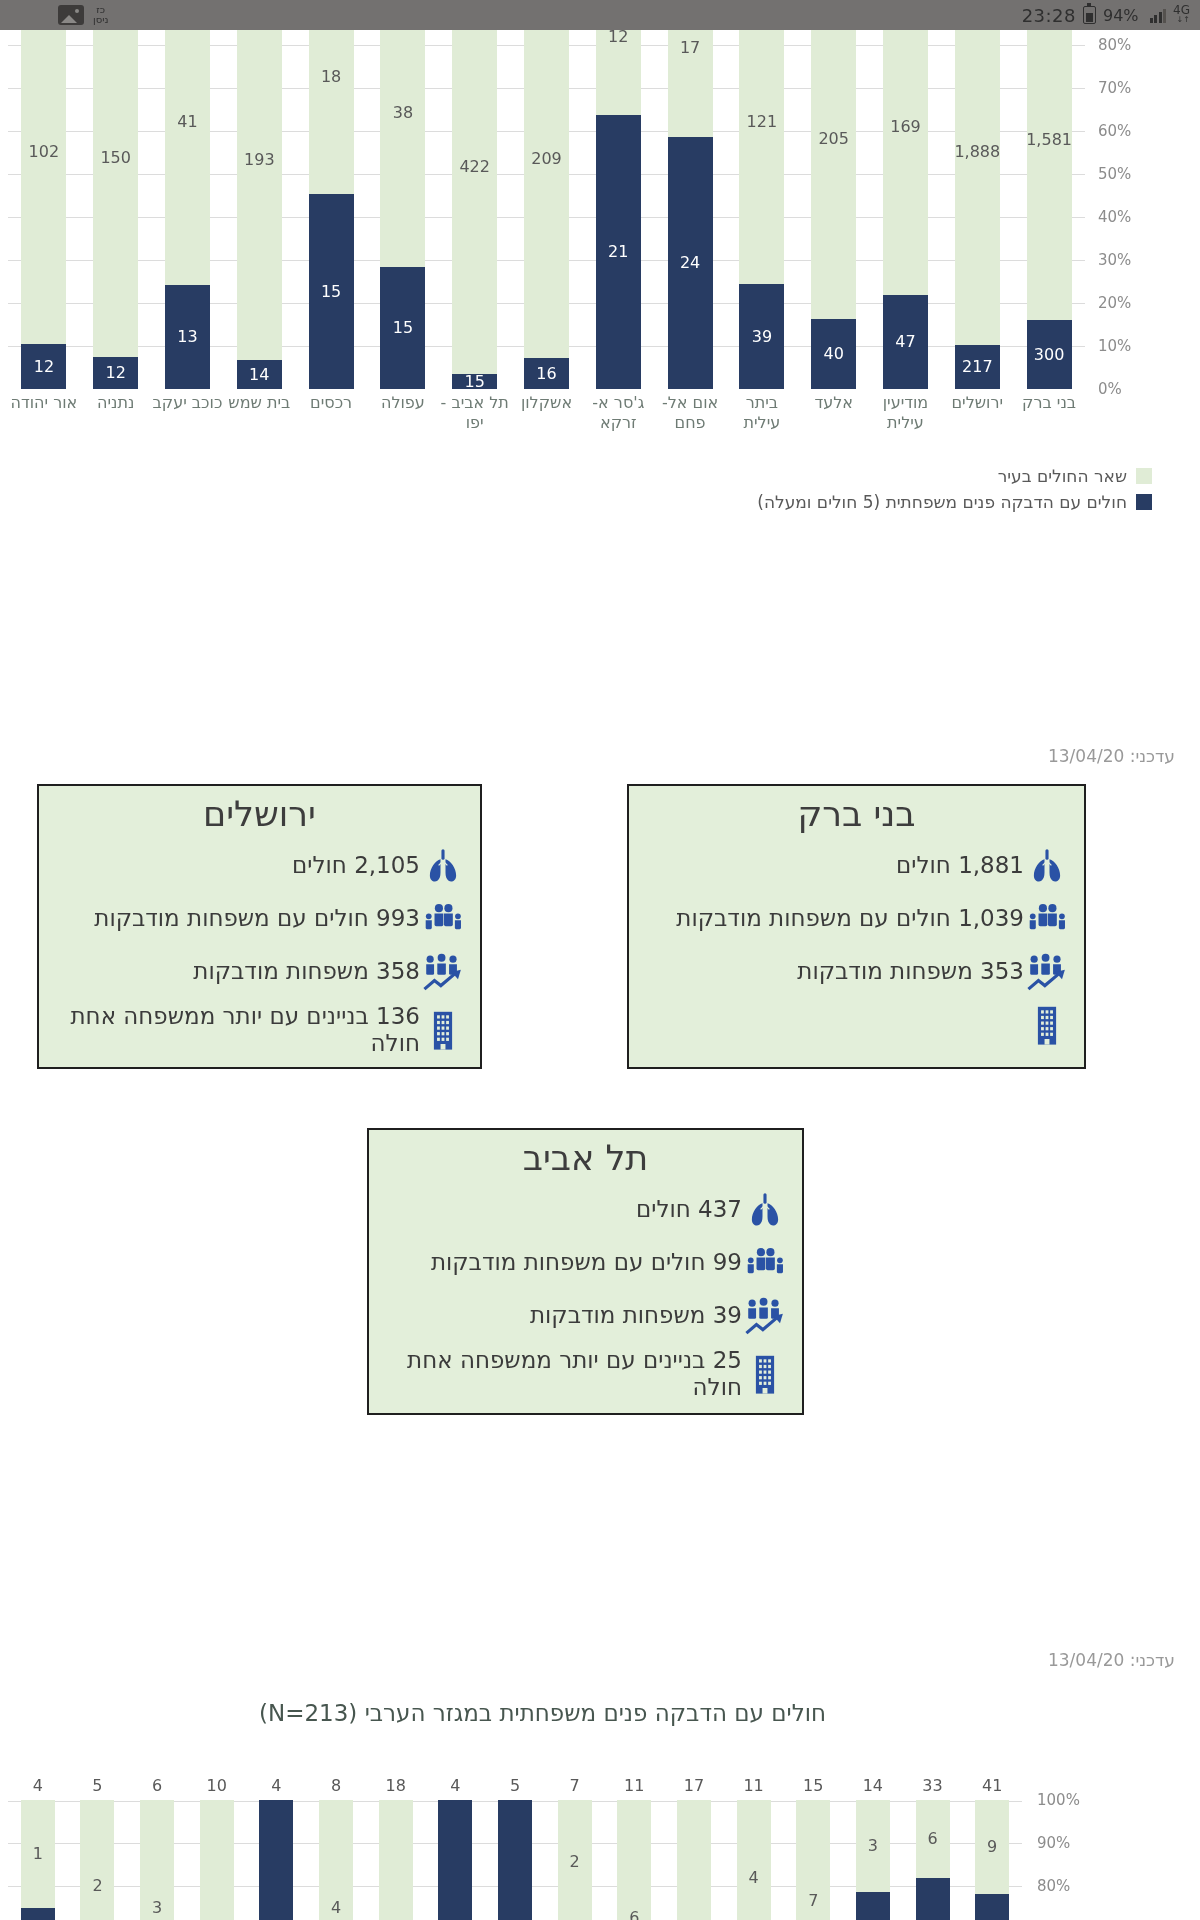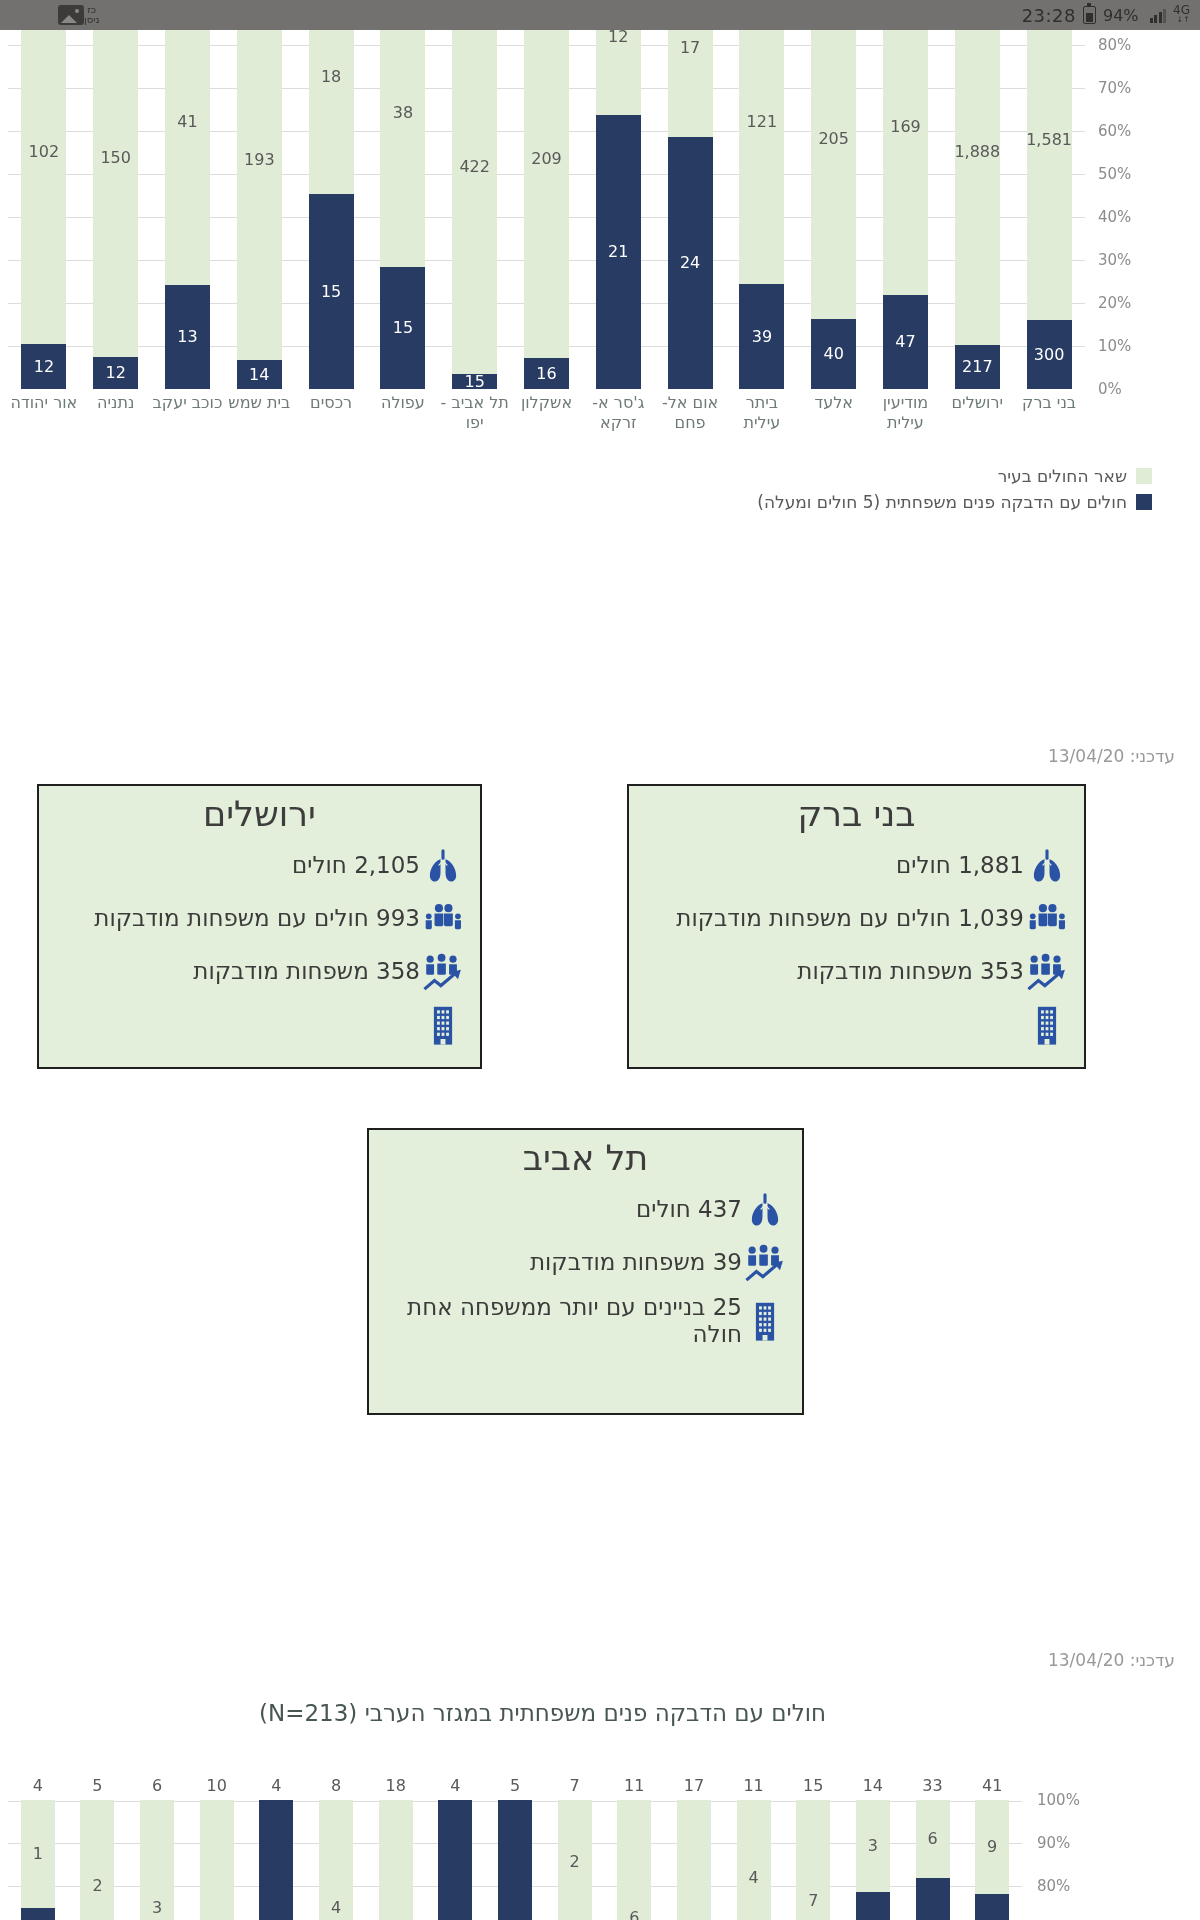--- a/index.html
+++ b/index.html
@@ -18,21 +18,21 @@
   .sb-batt{width:11px;height:16px;border:1.5px solid #2f2f2f;border-radius:2px;position:relative;}
   .sb-batt::before{content:"";position:absolute;left:2px;right:2px;bottom:1px;height:9px;background:#2f2f2f;}
   .sb-batt::after{content:"";position:absolute;top:-4px;left:2.5px;width:4px;height:2.5px;background:#2f2f2f;}
   .sb-pct{font-size:16px;}
   .sb-sig{display:flex;align-items:flex-end;gap:1.5px;height:15px;margin-left:4px;}
   .sb-sig i{display:block;width:3px;background:#2f2f2f;}
   .sb-sig i:nth-child(1){height:5px}.sb-sig i:nth-child(2){height:8px}
   .sb-sig i:nth-child(3){height:11px}.sb-sig i:nth-child(4){height:14px;background:#55524f;}
   .sb-net{font-size:12px;line-height:10px;text-align:right;}
   .sb-net small{display:block;font-size:8px;}
-  .sb-right{display:flex;align-items:center;padding-left:48px;}
+  .sb-right{display:flex;align-items:center;gap:9px;padding-left:48px;}
   .sb-date{font-size:10px;line-height:10px;text-align:center;}
   .sb-photo{width:26px;height:20px;background:#3d3b3a;border-radius:3px;position:relative;overflow:hidden;}
   .sb-photo::before{content:"";position:absolute;left:3px;bottom:2px;border-left:8px solid transparent;
     border-right:8px solid transparent;border-bottom:8px solid #8a8886;}
   .sb-photo::after{content:"";position:absolute;right:5px;top:4px;width:4px;height:4px;border-radius:50%;background:#8a8886;}
 
   
   .plot{position:absolute;overflow:hidden;}
   .gridline{position:absolute;left:0;width:100%;height:1px;background:#dcdcdc;}
   .gridline.zero{background:#bdbdbd;}
@@ -316,20 +316,21 @@
             <rect x="15.5" y="33" width="4" height="4.6"></rect>
             <rect x="22" y="33" width="4" height="4.6"></rect>
             <rect x="28.5" y="33" width="4" height="4.6"></rect>
             <rect x="15.5" y="41" width="4" height="4.6"></rect>
             <rect x="22" y="41" width="4" height="4.6"></rect>
             <rect x="28.5" y="41" width="4" height="4.6"></rect>
             <rect x="20.5" y="50" width="7" height="8"></rect>
           </g>
         </svg>
       </div>
+      <div class="card-text">136 בניינים עם יותר ממשפחה אחת חולה</div>
     </div>
   </div>
 <div id="card-bneibrak" class="card">
   <div class="card-title">בני ברק</div>
 <div class="card-row">
       <div class="card-icon">
         <svg width="42" height="40" viewBox="0 0 64 64">
           <rect x="29.5" y="5" width="5" height="17" rx="2.5" fill="#2a52a5"></rect>
           <path d="M28 21 C20 23 11 35 11 47 c0 9 7.5 11.5 12 8.5 c3.5-2.3 5-6.5 5-13 V23 c0-2-1-2.4-0 0 z" fill="#2a52a5"></path>
           <path d="M36 21 C44 23 53 35 53 47 c0 9 -7.5 11.5 -12 8.5 c-3.5-2.3 -5-6.5 -5-13 V23 z" fill="#2a52a5"></path>
@@ -406,20 +407,37 @@
           <rect x="29.5" y="5" width="5" height="17" rx="2.5" fill="#2a52a5"></rect>
           <path d="M28 21 C20 23 11 35 11 47 c0 9 7.5 11.5 12 8.5 c3.5-2.3 5-6.5 5-13 V23 c0-2-1-2.4-0 0 z" fill="#2a52a5"></path>
           <path d="M36 21 C44 23 53 35 53 47 c0 9 -7.5 11.5 -12 8.5 c-3.5-2.3 -5-6.5 -5-13 V23 z" fill="#2a52a5"></path>
           <path d="M32 24 l-7 7 M32 24 l7 7" stroke="#e3efda" stroke-width="2" fill="none"></path>
         </svg>
       </div>
       <div class="card-text">437 חולים</div>
     </div>
     <div class="card-row">
       <div class="card-icon">
+        <svg width="44" height="38" viewBox="0 0 64 56">
+          <g fill="#2a52a5">
+            <circle cx="26" cy="12" r="6"></circle>
+            <path d="M19.5 20 h13 v16 a2.5 2.5 0 0 1 -2.5 2.5 h-8 a2.5 2.5 0 0 1 -2.5 -2.5 z"></path>
+            <circle cx="40" cy="12" r="6"></circle>
+            <path d="M33.5 20 h13 v16 a2.5 2.5 0 0 1 -2.5 2.5 h-8 a2.5 2.5 0 0 1 -2.5 -2.5 z"></path>
+            <circle cx="11" cy="24" r="4.2"></circle>
+            <path d="M6.5 30 h9 v11 a2 2 0 0 1 -2 2 h-5 a2 2 0 0 1 -2 -2 z"></path>
+            <circle cx="54" cy="24" r="4.2"></circle>
+            <path d="M49.5 30 h9 v11 a2 2 0 0 1 -2 2 h-5 a2 2 0 0 1 -2 -2 z"></path>
+          </g>
+        </svg>
+      </div>
+      <div class="card-text">99 חולים עם משפחות מודבקות</div>
+    </div>
+    <div class="card-row">
+      <div class="card-icon">
         <svg width="46" height="40" viewBox="0 0 64 56">
           <g fill="#2a52a5">
             <circle cx="14" cy="10" r="5"></circle>
             <path d="M8.5 17 h11 v13 a2 2 0 0 1 -2 2 h-7 a2 2 0 0 1 -2 -2 z"></path>
             <circle cx="30" cy="8" r="5.5"></circle>
             <path d="M24 16 h12 v14 a2 2 0 0 1 -2 2 h-8 a2 2 0 0 1 -2 -2 z"></path>
             <circle cx="46" cy="10" r="5"></circle>
             <path d="M40.5 17 h11 v13 a2 2 0 0 1 -2 2 h-7 a2 2 0 0 1 -2 -2 z"></path>
           </g>
           <path d="M6 52 L20 40 l9 7 L48 31" stroke="#2a52a5" stroke-width="4.5" fill="none"></path>

